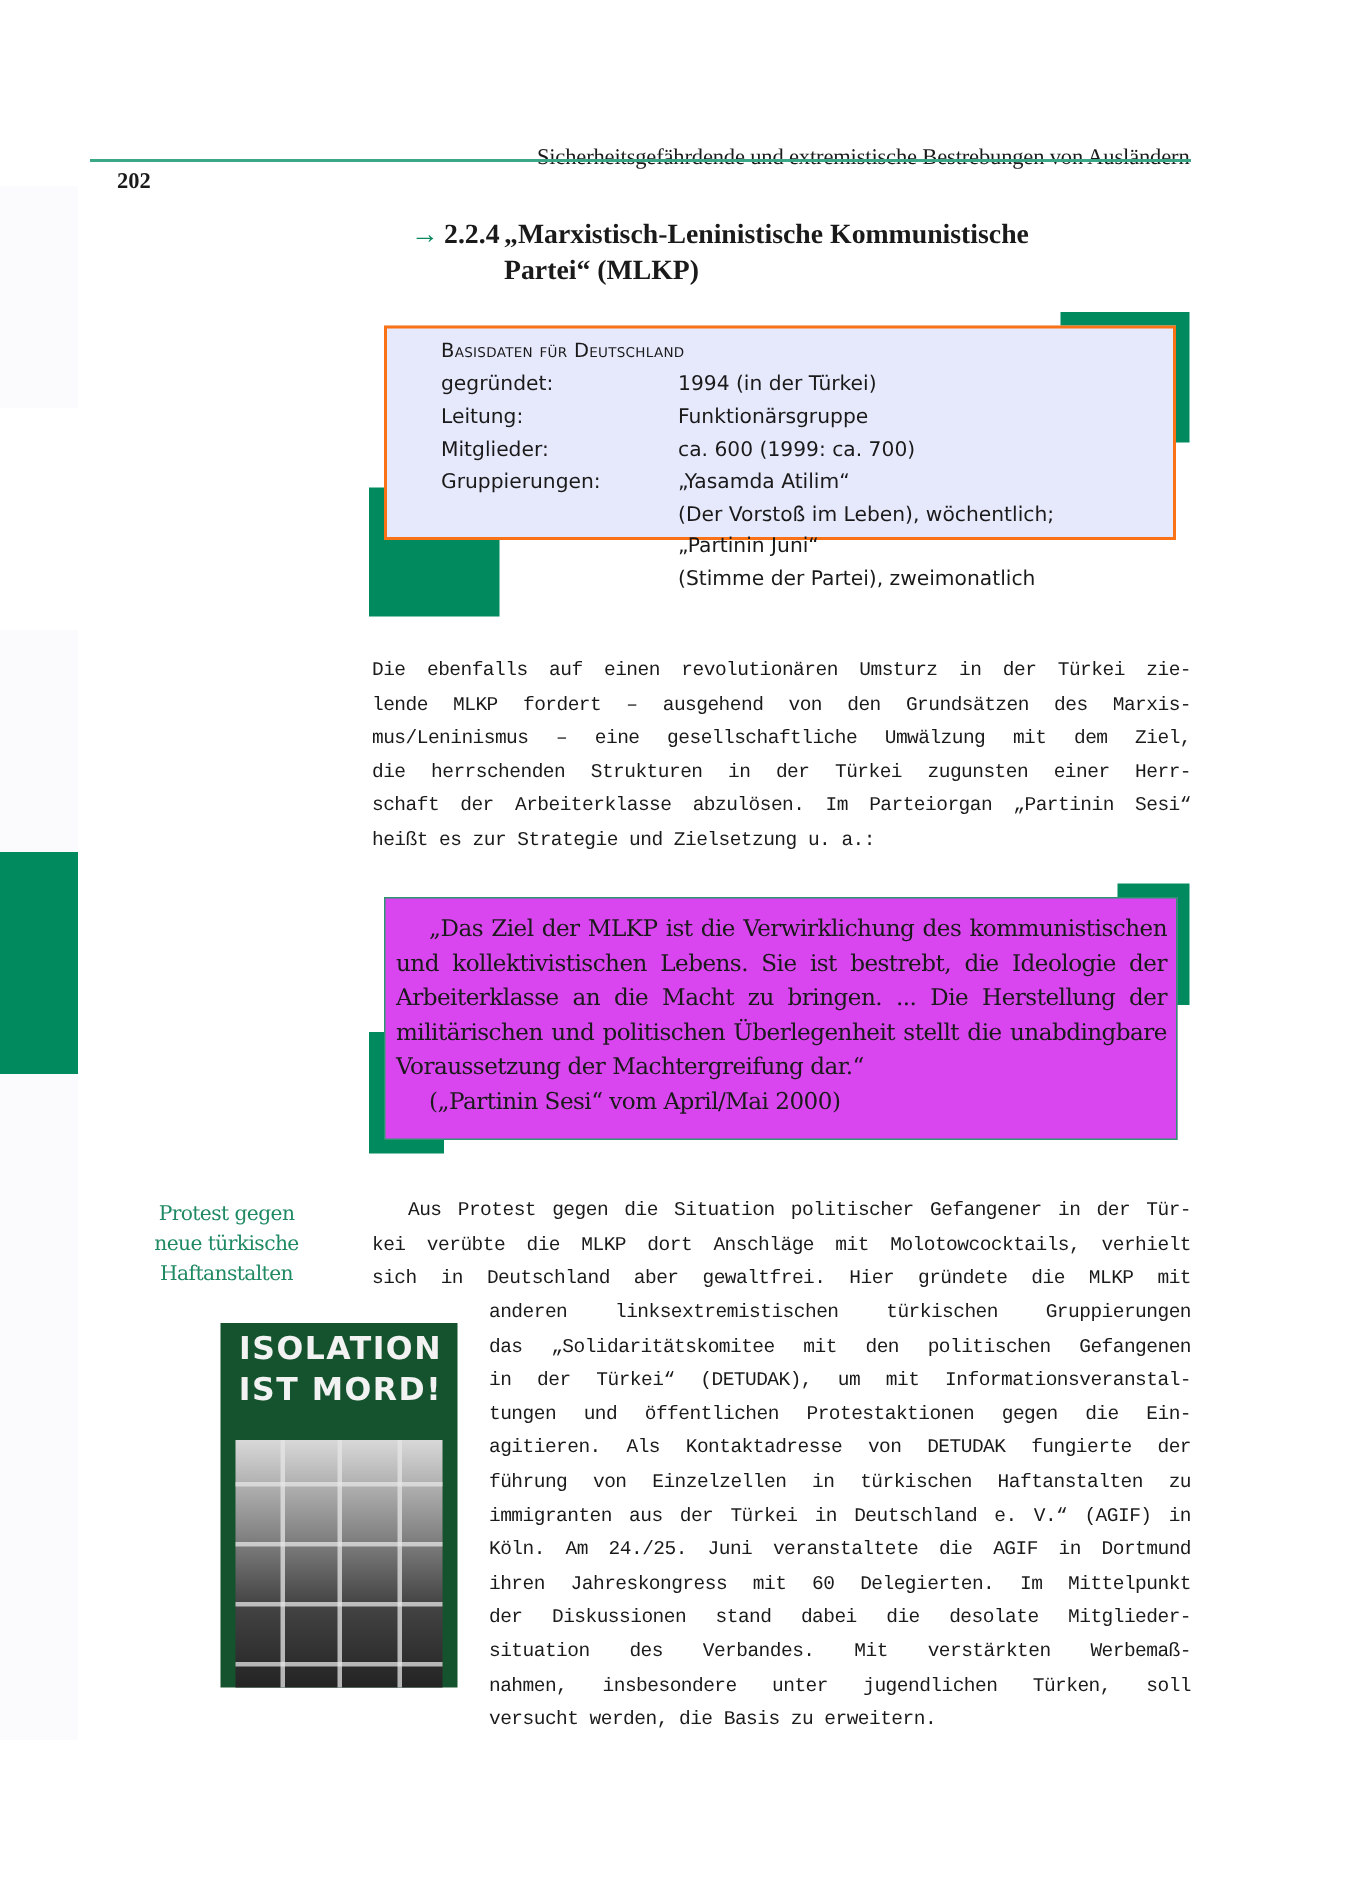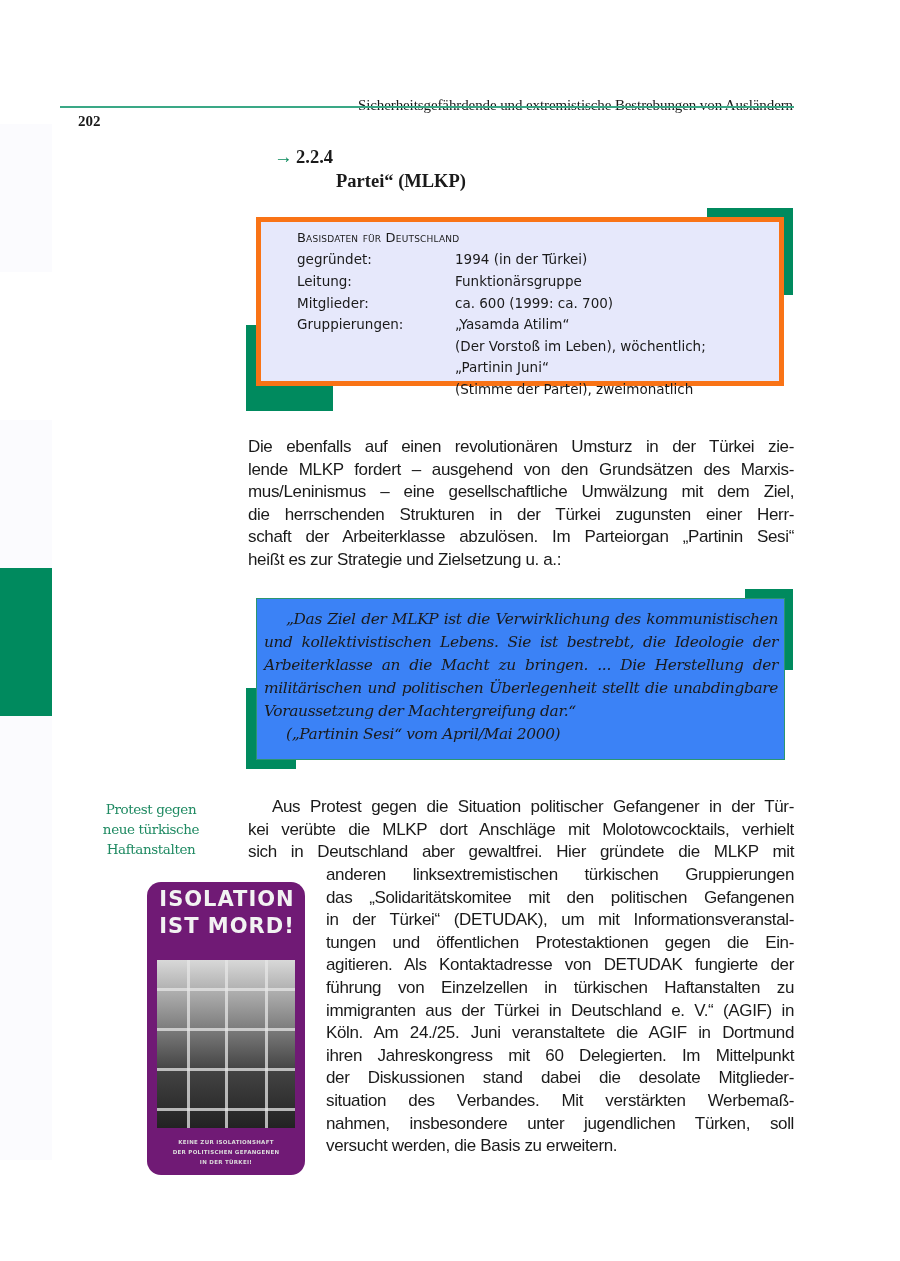--- a/index.html
+++ b/index.html
@@ -26,58 +26,58 @@
       position: absolute; left: 274px; top: 145px; width: 480px;
       font-family: "Liberation Serif", serif; font-weight: bold; font-size: 18.5px; line-height: 24px;
     }
     .section-heading .arrow { color: #0a8a5c; position: absolute; left: 0; top: 0; }
     .section-heading .num { position: absolute; left: 22px; top: 0; }
     .section-heading .title { position: absolute; left: 62px; top: 0; width: 420px; }
 
     .accent { position: absolute; background: #008a5e; }
 
     .info-box {
-      position: absolute; left: 256px; top: 217px; width: 528px; height: 169px;
-      background: #e6e8fb; border: 5px solid #f97316; box-sizing: border-box;
+      position: absolute; left: 256px; top: 217px; width: 528px; height: 143px;
+      background: #e6e8fb; border: 2px solid #f97316; box-sizing: border-box;
       font-family: "DejaVu Sans", "Liberation Sans", sans-serif; font-size: 13.5px;
     }
     .info-box .caption {
       position: absolute; left: 36px; top: 8px; font-size: 13px; font-variant: small-caps; letter-spacing: 0.2px;
     }
     .info-row { position: absolute; left: 36px; height: 22px; line-height: 22px; }
     .info-row .k { position: absolute; left: 0; width: 160px; }
     .info-row .v { position: absolute; left: 158px; white-space: nowrap; text-align: center; }
 
     .para {
       position: absolute; left: 248px; width: 546px;
-      font-size: 17px; line-height: 22.6px; text-align: justify; hyphens: manual;
-      font-family: Liberation Sans, sans-serif; letter-spacing: -0.35px;
+      font-size: 13px; line-height: 22.6px; text-align: justify; hyphens: manual;
+      font-family: Liberation Mono, monospace; letter-spacing: -0.35px;
     }
     .para .line { display: block; text-align: justify; text-align-last: justify; white-space: nowrap; height: 22.6px; }
     .para .line.last { text-align-last: left; }
 
     .quote-box {
       position: absolute; left: 256px; top: 598px; width: 529px; height: 162px;
-      background: #3b82f6; border: 1px solid #2c9670; box-sizing: border-box;
-      font-style: italic; font-size: 15.4px; line-height: 23px; letter-spacing: -0.35px;
+      background: #d946ef; border: 1px solid #2c9670; box-sizing: border-box;
+      font-size: 15.4px; line-height: 23px; letter-spacing: -0.35px;
     }
     .quote-box .inner { position: absolute; left: 7px; top: 9px; width: 514px; }
     .quote-box .line { display: block; text-align: justify; text-align-last: justify; white-space: nowrap; height: 23px; }
     .quote-box .line.left { text-align-last: left; }
     .quote-box .indent { padding-left: 22px; }
 
     .margin-note {
       position: absolute; left: 92px; top: 799px; width: 118px; text-align: center;
       color: #1f8a62; font-size: 13.5px; line-height: 20px;
       font-family: "DejaVu Serif", serif; letter-spacing: -0.4px;
     }
 
     .poster {
-      position: absolute; left: 147px; top: 882px; width: 158px; height: 293px;
-      background: #701a75; overflow: hidden; border-radius: 14px;
+      position: absolute; left: 147px; top: 882px; width: 158px; height: 243px;
+      background: #14532d; overflow: hidden;
     }
     .poster .headline {
       position: absolute; left: 6px; top: 4px; width: 148px; color: #f2f2f2;
       font-family: "DejaVu Sans", sans-serif; font-weight: bold; font-size: 21px; line-height: 27px;
       letter-spacing: 1px; text-align: center;
     }
     .poster .photo {
       position: absolute; left: 10px; top: 78px; width: 138px; height: 168px;
       background: linear-gradient(180deg, #d8d8d8 0%, #8a8a8a 35%, #444 65%, #222 100%);
     }
@@ -97,21 +97,21 @@
 <div class="margin-panel" style="top:716px;height:444px;"></div>
 
 <div class="header-num">202</div>
 <div class="header-title">Sicherheitsgefährdende und extremistische Bestrebungen von Ausländern</div>
 <div class="header-rule"></div>
 
 <div class="section-heading">
   <span class="arrow">→</span>
   <span class="num">2.2.4</span>
   <span class="title">
-    <br>
+    <span>„Marxistisch-Leninistische Kommunistische</span><br>
     <span>Partei“ (MLKP)</span>
   </span>
 </div>
 
 <div class="accent" style="left:707px;top:208px;width:86px;height:87px;"></div>
 <div class="accent" style="left:246px;top:325px;width:87px;height:86px;"></div>
 <div class="info-box">
   <div class="caption">Basisdaten für Deutschland</div>
   <div class="info-row" style="top:26px;">
     <span class="k">gegründet:</span>

